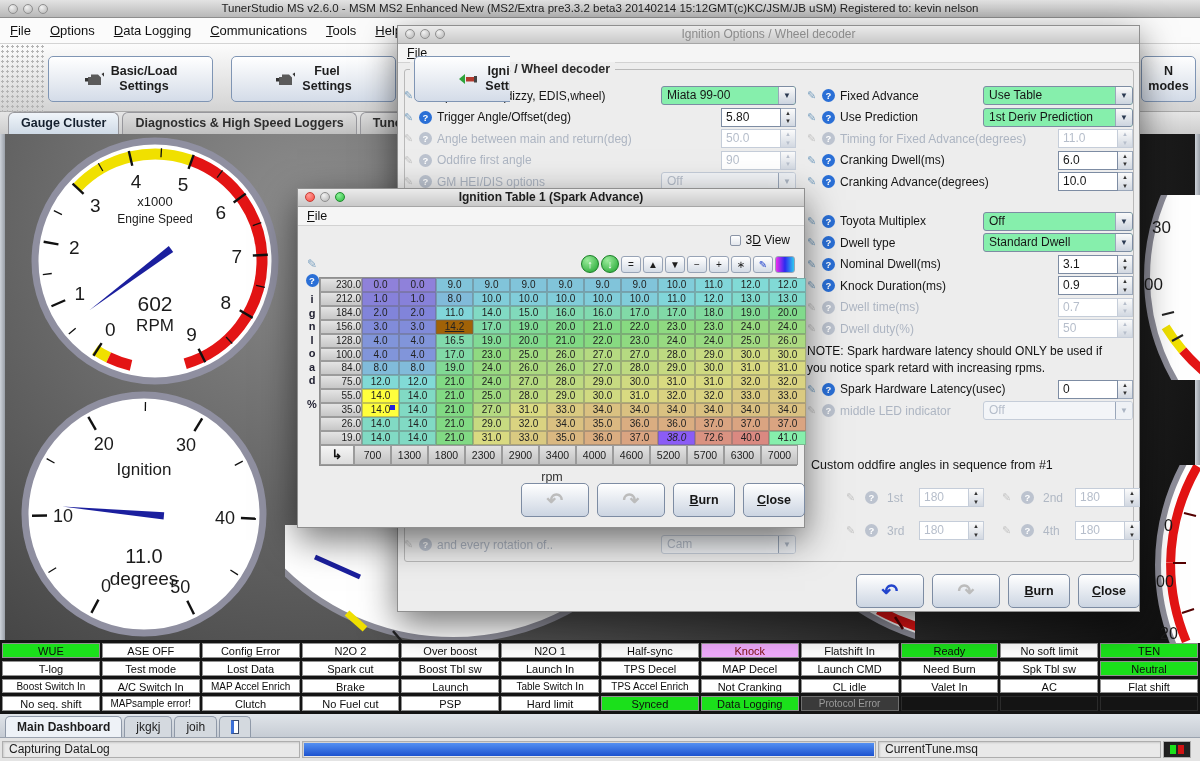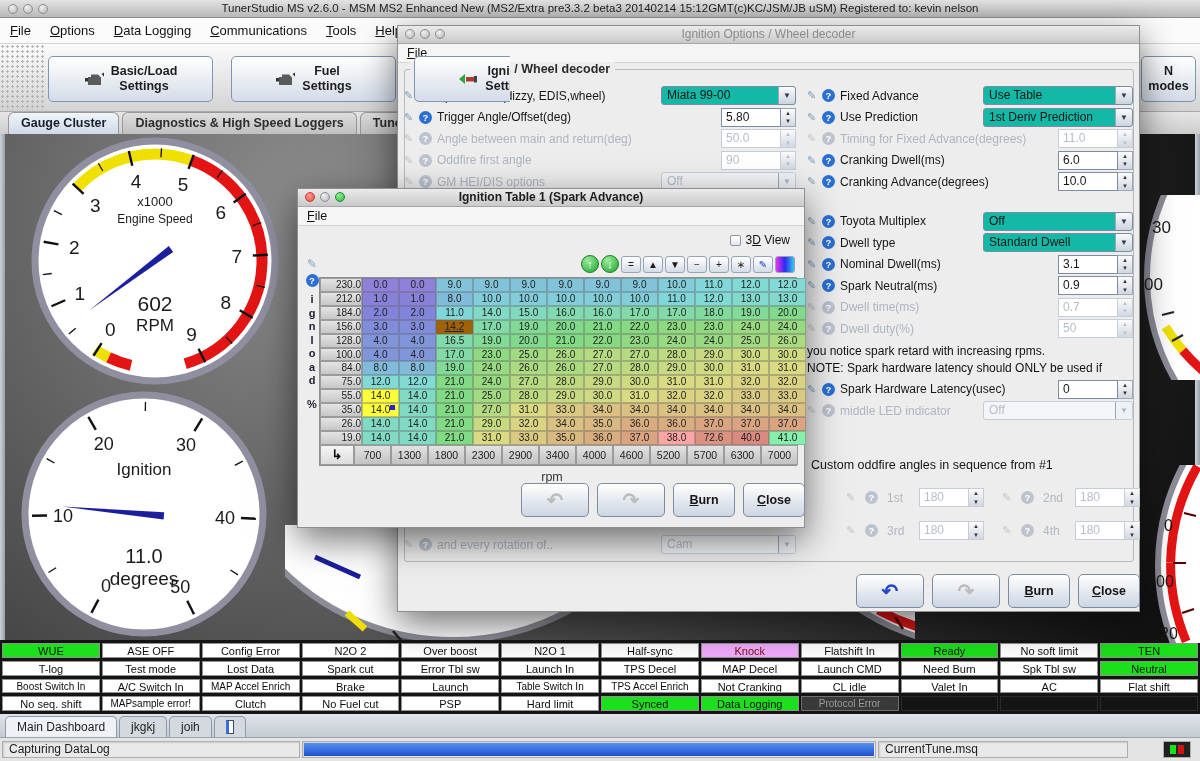--- a/index.html
+++ b/index.html
@@ -34,21 +34,21 @@
 
 .gbox{position:absolute;left:6px;top:43px;width:730px;height:493px;border:1px solid #b9b9b9;border-radius:3px}
 .gbox-legend{position:absolute;left:12px;top:36px;background:#ededed;padding:0 5px;font-size:12.5px;font-weight:bold;color:#2a2a2a}
 .opt-col{position:absolute}
 .opt-row{height:21.5px;display:flex;align-items:center;font-size:12px;color:#161616;white-space:nowrap}
 .pic{width:15px;font-size:11px;color:#7da3c2}
 .hic{width:13px;height:13px;border-radius:50%;background:#2a6fd6;color:#fff;font-size:9.5px;font-weight:bold;text-align:center;line-height:13px;margin-right:5px;flex:none}
 .opt-row.dis{color:#adb5c2}
 .opt-row.dis .pic{color:#c6c6c6}
 .opt-row.dis .hic{background:#bcc3cf}
-.combo{margin-left:auto;display:flex;height:19px;border:1px solid #7d8ca3;border-radius:3px;background:#14b8a6;font-size:12px;overflow:hidden;flex:none}
+.combo{margin-left:auto;display:flex;height:19px;border:1px solid #7d8ca3;border-radius:3px;background:#86efac;font-size:12px;overflow:hidden;flex:none}
 .cval{padding:0 5px;line-height:17px;flex:1;overflow:hidden}
 .cbtn{width:17px;background:linear-gradient(#fafafa,#ccd4df);border-left:1px solid #9aa7ba;text-align:center;font-size:8px;line-height:17px;color:#2b3a52;flex:none}
 .w150{width:150px}.w135{width:135px}
 .opt-row.dis .combo{border-color:#c5cdd9;color:#b6becb;background:#f3f5f8}
 .opt-row.dis .cbtn{color:#aab4c2;background:#eef1f5}
 .spinctl{margin-left:auto;display:flex;height:19px;flex:none}
 .sval{width:60px;border:1px solid #7d8ca3;background:#fff;font-size:12px;padding:0 4px;line-height:17px}
 .spinctl.sm .sval{width:50px}
 .sbtn{width:15px;display:flex;flex-direction:column;border:1px solid #9aa7ba;border-left:none;background:linear-gradient(#fbfbfb,#d2d8e1)}
 .sbtn i{font-style:normal;font-size:6px;line-height:8.5px;text-align:center;color:#333}
@@ -90,21 +90,21 @@
 #ind{left:0;top:640px;width:1200px;height:74px;background:#141414;display:grid;grid-template-columns:repeat(12,1fr);gap:3px 2px;padding:3px 2px}
 .ind{border:1px solid #919191;background:#fff;font-size:11px;line-height:14px;text-align:center;color:#0d0d0d;white-space:nowrap;overflow:hidden}
 .ind.small{font-size:10px}
 .ind.on{background:#1be01b}
 .ind.alarm{background:#f0abfc;color:#7c0d0d}
 .ind.disabled{background:#3a3a3a;color:#9b9b9b;border-color:#6f6f6f}
 .ind.empty{background:transparent;border-color:#2b2b2b}
 
 #dashtabs{left:0;top:714px;width:1200px;height:24px;background:linear-gradient(#e0e4e9,#c6ccd4);border-bottom:1px solid #9aa2ae;display:flex;align-items:flex-end;padding-left:5px}
 .dtab{height:21px;line-height:20px;padding:0 11px;font-size:12px;border:1px solid #8f99a8;border-bottom:none;border-radius:5px 5px 0 0;background:#d4d9df;color:#1d1d1d;margin-right:2px}
-.dtab.selected{background:#eef2f7;font-weight:normal}
+.dtab.selected{background:#eef2f7;font-weight:bold}
 .dtab.icon-tab{width:32px;display:flex;align-items:center;justify-content:center}
 .nb-icon{width:11px;height:14px;background:#fff;border:1px solid #39496a;border-left:3px solid #3a6fd8}
 #statusbar{left:0;top:738px;width:1200px;height:23px;background:#e4e4e4}
 .seg{position:absolute;top:3px;height:17px;border:1px solid #aeaeae;box-shadow:inset 1px 1px 2px rgba(0,0,0,.13);line-height:15px;padding:0 6px;font-size:12px;color:#1c1c1c;background:#e9e9e9;white-space:nowrap;overflow:hidden}
 #prog-outer{left:302px;width:574px;padding:1px}
 #prog-fill{width:100%;height:100%;background:linear-gradient(#5490f2,#1c52cf)}
 #led{left:1163px;width:28px;display:flex;align-items:center;gap:2px;background:#222;justify-content:center}
 .led-sq{width:7px;height:9px}
 
 #tb3-clip{left:414px;top:56px;width:96px;height:48px;overflow:hidden;z-index:15}
@@ -275,21 +275,21 @@
       <div class="ind ">Half-sync</div>
       <div class="ind alarm">Knock</div>
       <div class="ind ">Flatshift In</div>
       <div class="ind on">Ready</div>
       <div class="ind ">No soft limit</div>
       <div class="ind on">TEN</div>
       <div class="ind ">T-log</div>
       <div class="ind ">Test mode</div>
       <div class="ind ">Lost Data</div>
       <div class="ind ">Spark cut</div>
-      <div class="ind ">Error Tbl sw</div>
+      <div class="ind ">Boost Tbl sw</div>
       <div class="ind ">Launch In</div>
       <div class="ind ">TPS Decel</div>
       <div class="ind ">MAP Decel</div>
       <div class="ind ">Launch CMD</div>
       <div class="ind ">Need Burn</div>
       <div class="ind ">Spk Tbl sw</div>
       <div class="ind on">Neutral</div>
       <div class="ind  small">Boost Switch In</div>
       <div class="ind ">A/C Switch In</div>
       <div class="ind  small">MAP Accel Enrich</div>
@@ -323,21 +323,21 @@
       <div class="dtab icon-tab">
         <span class="nb-icon"></span>
       </div>
     </div>
 
   <div class="abs" id="statusbar">
     <div class="seg" style="left:2px;width:298px">Capturing DataLog</div>
     <div class="seg" id="prog-outer">
         <div id="prog-fill"></div>
       </div>
-    <div class="seg" style="left:878px;width:250px">CurrentTune.msq</div>
+    <div class="seg" style="left:878px;width:283px">CurrentTune.msq</div>
     <div class="seg" id="led">
       <span class="led-sq" style="background:#1be01b"></span>
       <span class="led-sq" style="background:#d01313"></span>
     </div>
   </div>
 
   <div class="jwin" id="optwin">
     <div class="wtitle">
       <span class="tl" style="left:7px;top:3px"></span>
       <span class="tl" style="left:22px;top:3px"></span>
@@ -485,21 +485,21 @@
             <span class="sval">3.1</span>
             <span class="sbtn">
               <i>▲</i>
               <i>▼</i>
             </span>
           </span>
         </div>
         <div class="opt-row">
           <span class="pic">✎</span>
           <span class="hic">?</span>
-          <span class="olabel">Spark Neutral(ms)</span>
+          <span class="olabel">Knock Duration(ms)</span>
           <span class="spinctl">
             <span class="sval">0.9</span>
             <span class="sbtn">
               <i>▲</i>
               <i>▼</i>
             </span>
           </span>
         </div>
         <div class="opt-row dis">
           <span class="pic">✎</span>
@@ -519,22 +519,22 @@
           <span class="olabel">Dwell duty(%)</span>
           <span class="spinctl">
             <span class="sval">50</span>
             <span class="sbtn">
               <i>▲</i>
               <i>▼</i>
             </span>
           </span>
         </div>
         <div class="opt-note">
+          <div>NOTE: Spark hardware latency should ONLY be used if</div>
           <div>you notice spark retard with increasing rpms.</div>
-          <div>NOTE: Spark hardware latency should ONLY be used if</div>
         </div>
         <div class="opt-row">
           <span class="pic">✎</span>
           <span class="hic">?</span>
           <span class="olabel">Spark Hardware Latency(usec)</span>
           <span class="spinctl">
             <span class="sval">0</span>
             <span class="sbtn">
               <i>▲</i>
               <i>▼</i>
@@ -848,21 +848,21 @@
         <div class="trow">
           <div class="ycell">19.0</div>
           <div class="tcell" style="background: rgb(129, 218, 196);">14.0</div>
           <div class="tcell" style="background: rgb(129, 218, 196);">14.0</div>
           <div class="tcell" style="background: rgb(129, 218, 132);">21.0</div>
           <div class="tcell" style="background: rgb(217, 218, 129);">31.0</div>
           <div class="tcell" style="background: rgb(218, 202, 129);">33.0</div>
           <div class="tcell" style="background: rgb(218, 184, 129);">35.0</div>
           <div class="tcell" style="background: rgb(218, 173, 129);">36.0</div>
           <div class="tcell" style="background: rgb(218, 164, 129);">37.0</div>
-          <div class="tcell" style="background: #fca5a5;">38.0</div>
+          <div class="tcell" style="background: #8b5cf6; font-style: italic;">38.0</div>
           <div class="tcell" style="background: rgb(218, 146, 129);">72.6</div>
           <div class="tcell" style="background: rgb(218, 137, 129);">40.0</div>
           <div class="tcell" style="background: #86efac;">41.0</div>
         </div>
         <div class="xrow">
           <div class="corner">↳</div>
           <div class="xcell">700</div>
           <div class="xcell">1300</div>
           <div class="xcell">1800</div>
           <div class="xcell">2300</div>

